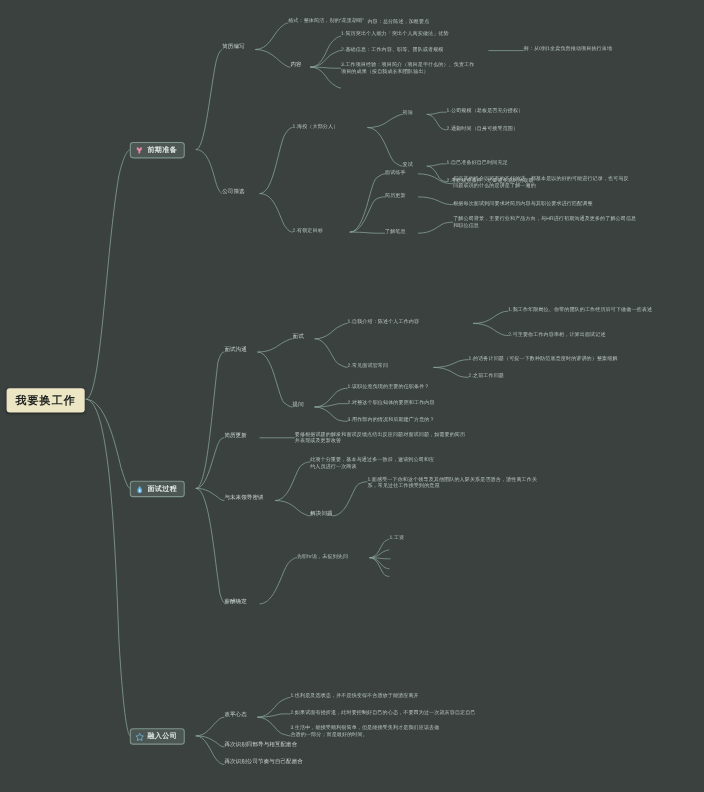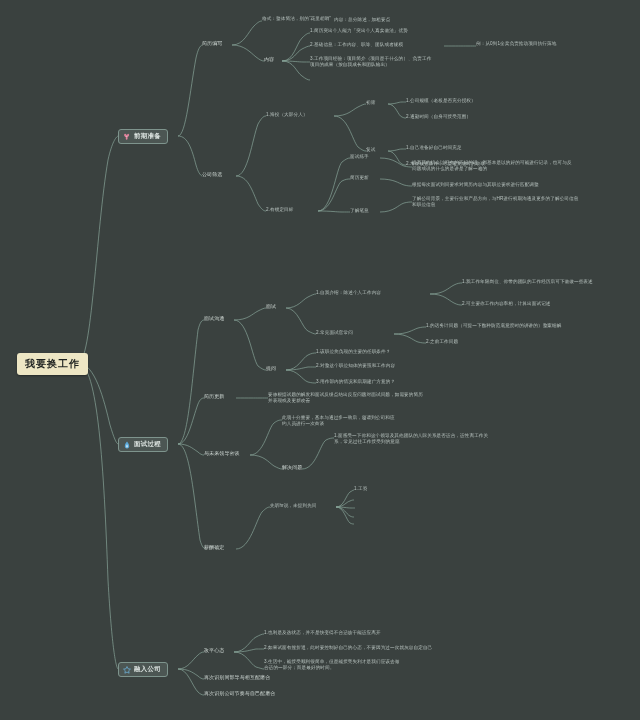--- a/index.html
+++ b/index.html
@@ -23,21 +23,21 @@
     letter-spacing:.1px;
   }
   .node.lvl1{
     color:#cfd8d4;
     font-size:5px;
   }
 
   
   .root{
     position:absolute;
-    left:17px;top:353px;
+    left:6px;top:353px;
     background:#ede6c4;
     color:#1d211f;
     font-size:10px;
     font-weight:bold;
     padding:4px 8px;
     border-radius:3px;
     letter-spacing:1px;
     box-shadow:0 1px 2px rgba(0,0,0,.35);
   }
 

